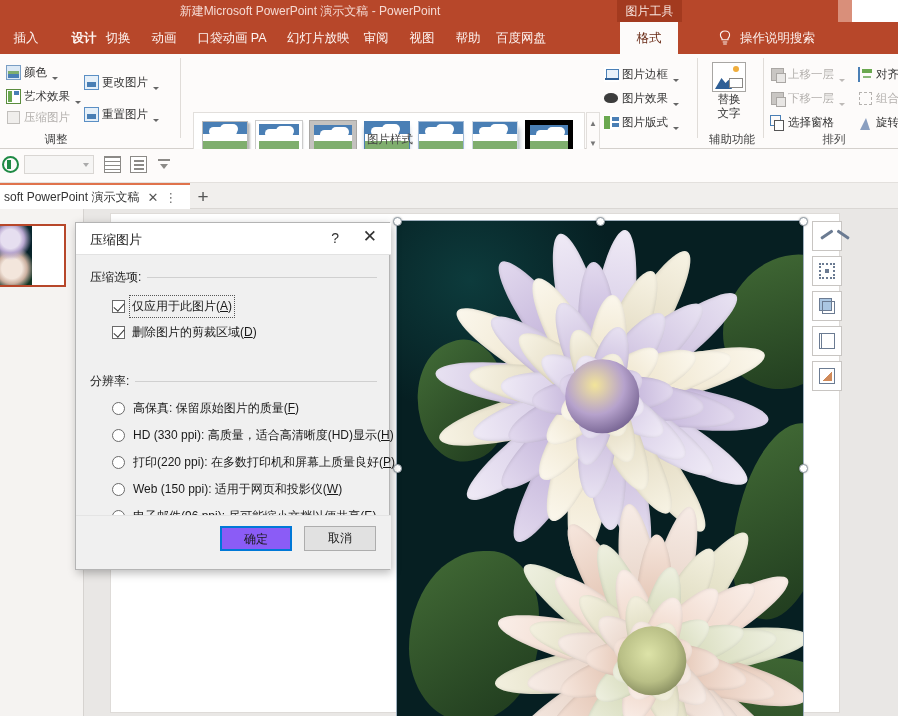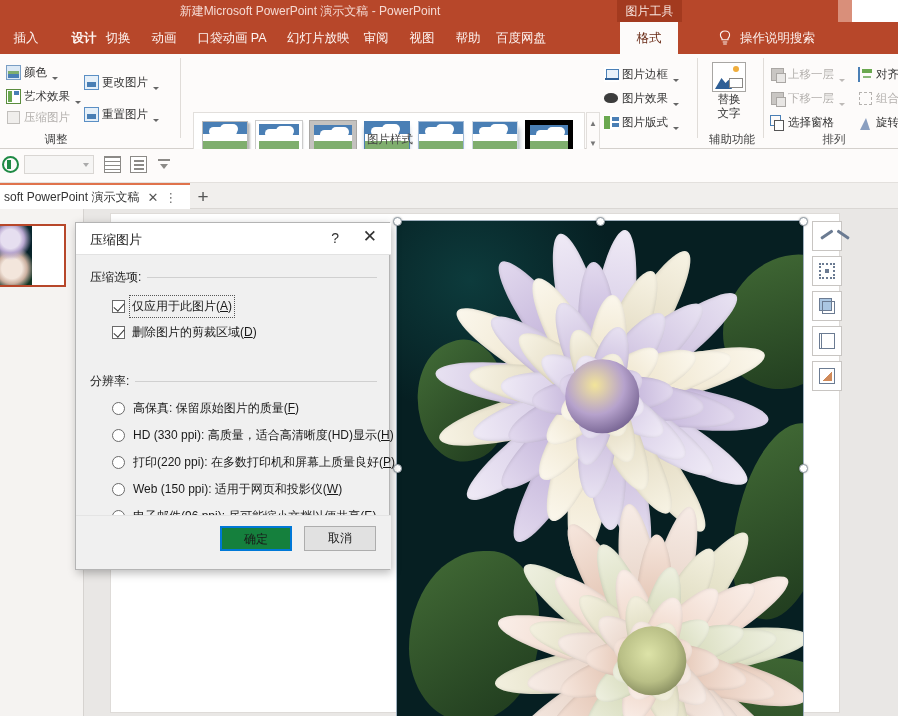--- a/index.html
+++ b/index.html
@@ -481,21 +481,21 @@
 
   .dlg-footer {
     position: absolute; left: 0; bottom: 0; width: 315px; height: 54px;
     background: #f0f0f0; border-top: 1px solid #e4e4e4;
   }
   .dbtn {
     position: absolute; top: 10px; width: 72px; height: 25px;
     background: #e1e1e1; border: 1px solid #adadad;
     font-size: 12px; color: #1a1a1a; line-height: 23px; text-align: center;
   }
-  .dbtn.primary { border: 2px solid #0078d7; background: #15803d; }
+  .dbtn.primary { border: 2px solid #0078d7; background: #8b5cf6; }
 </style>
 </head>
 <body>
 
 <div id="app">
 
   <div class="titlebar">
     <div class="title-text">新建Microsoft PowerPoint 演示文稿  -  PowerPoint</div>
     <div class="ctx-tab-label">图片工具</div>
     <div class="win-btn-stub"></div>

